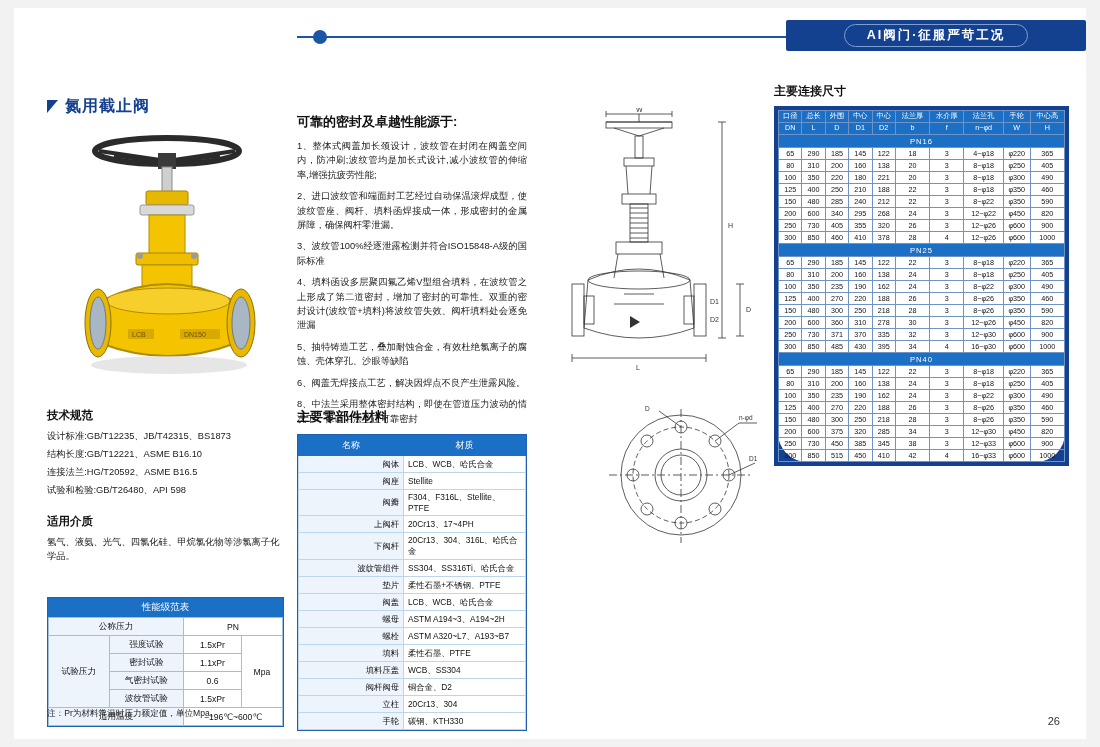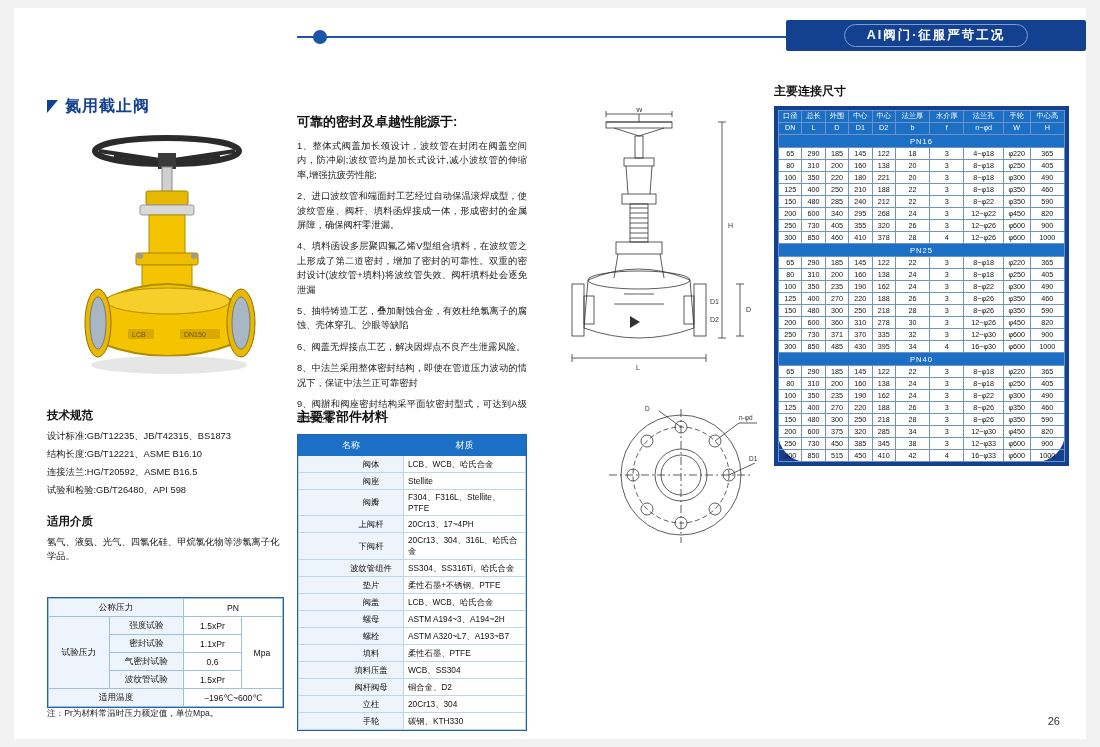--- a/index.html
+++ b/index.html
@@ -49,21 +49,21 @@
   .perf td{border:1px solid #9dbfe0;font-size:8.6px;text-align:center;padding:2px 1px;color:#111;height:13px;}
   .perf td.lbl{background:#eef4fb;}
   .note{position:absolute;left:33px;top:700px;font-size:8.6px;color:#222;}
   
   .parts{position:absolute;left:283px;top:400px;width:230px;}
   .parts h4{margin:0 0 8px 0;font-size:13px;color:#111;font-weight:bold;}
   .parts .box{border:1px solid #2060ae;background:#fff;}
   .parts table{border-collapse:collapse;width:100%;}
   .parts th{background:#1b6fc4;color:#fff;font-size:9px;font-weight:normal;padding:3px 0;border:1px solid #1b6fc4;margin-left:8px;}
   .parts td{border:1px solid #bcd6ec;font-size:8.3px;padding:2px 4px;color:#111;height:12px;}
-  .parts td.k{width:56px;text-align:center;background:#eef4fb;padding-left:44px;}
+  .parts td.k{width:56px;text-align:right;background:#eef4fb;padding-left:44px;}
   
   .draw1{position:absolute;left:530px;top:100px;width:220px;height:280px;}
   .draw2{position:absolute;left:585px;top:395px;width:170px;height:150px;}
   
   .dimwrap{position:absolute;left:760px;top:75px;width:295px;}
   .dimwrap .title{font-size:12px;color:#111;font-weight:bold;margin-bottom:6px;}
   .dimwrap .frame{border:2px solid #14418f;background:#14418f;padding:2px;}
   table.dim{border-collapse:collapse;width:100%;background:#fff;border-radius:29px;}
   table.dim th,table.dim td{border:1px solid #6f93c4;font-size:7.2px;text-align:center;color:#111;height:11px;padding:0;}
   table.dim thead th{background:#1b6fc4;color:#fff;font-weight:normal;line-height:1.15;}
@@ -122,40 +122,42 @@
       <circle cx="140" cy="133" r="3" fill="#9a9a9a"></circle>
 
       <ellipse cx="115" cy="242" rx="78" ry="9" fill="#dcdcdc" opacity="0.7"></ellipse>
     </svg>
   </div>
 
   <div class="midcol">
     <h3>可靠的密封及卓越性能源于:</h3>
     <p>1、整体式阀盖加长颈设计，波纹管在封闭在阀盖空间内，防冲刷;波纹管均是加长式设计,减小波纹管的伸缩率,增强抗疲劳性能;</p>
     <p>2、进口波纹管和端面封工艺经过自动保温滚焊成型，使波纹管座、阀杆、填料函焊接成一体，形成密封的金属屏障，确保阀杆零泄漏。</p>
+    <p>3、波纹管100%经逐泄露检测并符合ISO15848-A级的国际标准</p>
     <p>4、填料函设多层聚四氟乙烯V型组合填料，在波纹管之上形成了第二道密封，增加了密封的可靠性。双重的密封设计(波纹管+填料)将波纹管失效、阀杆填料处会逐免泄漏</p>
     <p>5、抽特铸造工艺，叠加耐蚀合金，有效杜绝氯离子的腐蚀、壳体穿孔、沙眼等缺陷</p>
     <p>6、阀盖无焊接点工艺，解决因焊点不良产生泄露风险。</p>
     <p>8、中法兰采用整体密封结构，即使在管道压力波动的情况下，保证中法兰正可靠密封</p>
     <p>9、阀辦和阀座密封结构采平面软密封型式，可达到A级密封性能</p>
     <p>10、大口径阀门具有防震结构，降低噪音保护密封面;</p>
   </div>
 
   <div class="spec">
     <h4>技术规范</h4>
     <p>设计标准:GB/T12235、JB/T42315、BS1873</p>
     <p>结构长度:GB/T12221、ASME B16.10</p>
     <p>连接法兰:HG/T20592、ASME B16.5</p>
     <p>试验和检验:GB/T26480、API 598</p>
     <div class="gap"></div>
     <h4>适用介质</h4>
     <p>氢气、液氨、光气、四氯化硅、甲烷氯化物等涉氯离子化学品。</p>
   </div>
 
   <div class="perf">
+    <div class="cap">性能级范表</div>
     <table>
       <tbody>
           <tr>
         <td class="lbl" colspan="2">公称压力</td>
         <td colspan="2">PN</td>
       </tr>
       <tr>
         <td class="lbl" rowspan="4">试验压力</td>
         <td class="lbl">强度试验</td>
         <td>1.5xPr</td>

